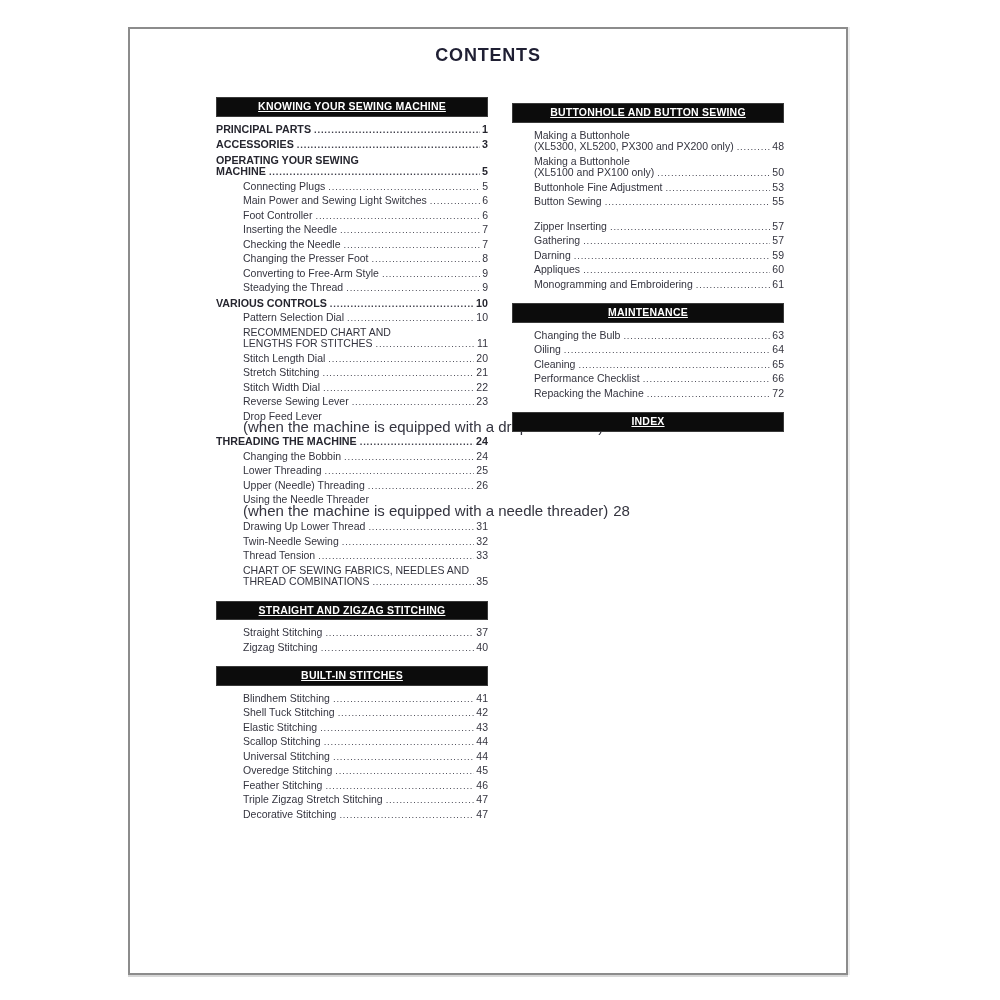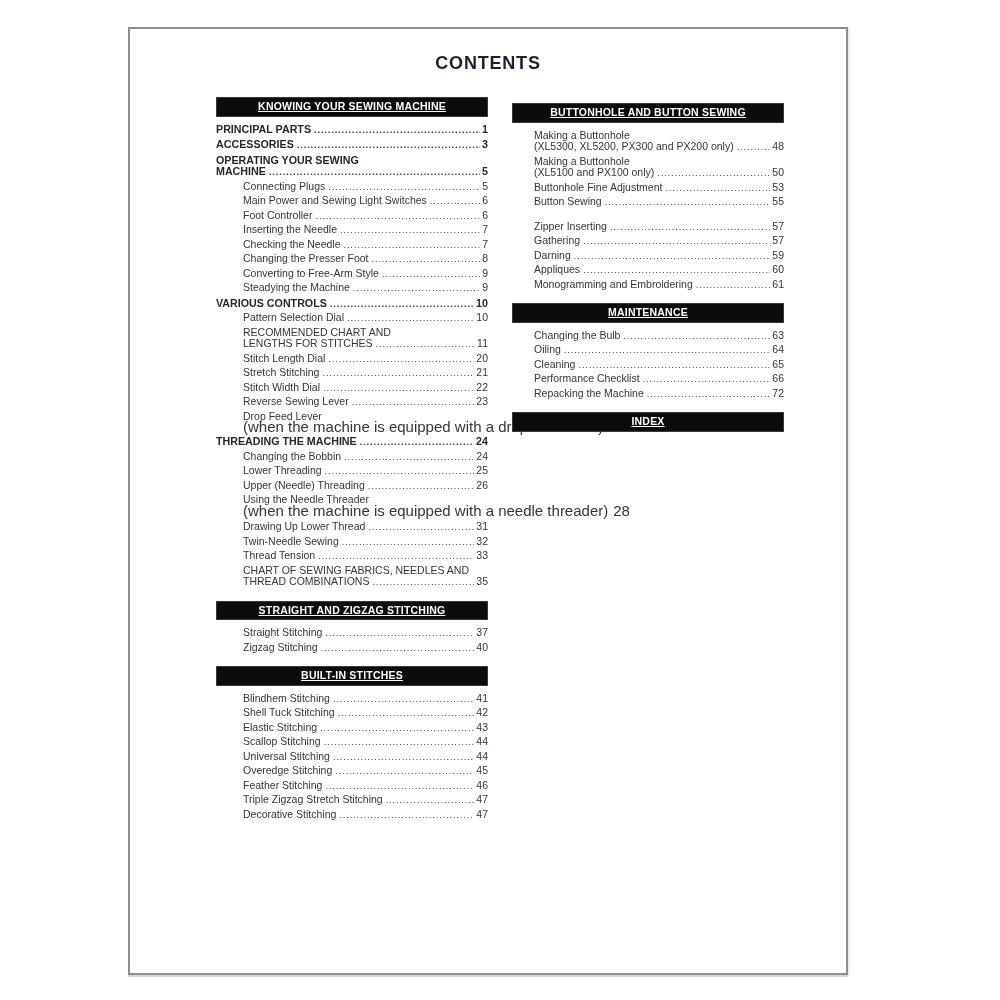--- a/index.html
+++ b/index.html
@@ -7,21 +7,21 @@
     width:1000px; height:1000px; background:#ffffff;
     font-family:"Liberation Sans", sans-serif;
     position:relative; overflow:hidden;
   }
   .page {
     position:absolute; left:128px; top:27px; width:716px; height:944px;
     background:#ffffff; border:2px solid #8c8c8c;
     box-shadow:0 2px 0 rgba(140,140,140,0.35), 2px 0 0 rgba(160,160,160,0.18);
   }
   .title {
-    text-align:center; margin-top:24px;
+    text-align:center; margin-top:16px;
     font-size:18px; font-weight:bold; letter-spacing:0.8px; color:#1f1f33;
   }
   .col { position:absolute; }
   .col-left  { left:86px;  top:68px; width:272px; }
   .col-right { left:382px; top:74px; width:272px; }
   .section { margin-bottom:13px; }
   .bar {
     background:#0c0c0c; color:#ffffff; font-weight:bold;
     font-size:10.5px; line-height:11.5px; text-align:center;
     padding:3px 2px; letter-spacing:0.2px; margin-bottom:7px;
@@ -122,21 +122,21 @@
         </div>
         <div class="entry l2">
           <div class="line row">
             <span class="lbl">Converting to Free-Arm Style</span>
             <span class="dots"></span>
             <span class="pg">9</span>
           </div>
         </div>
         <div class="entry l2">
           <div class="line row">
-            <span class="lbl">Steadying the Machine</span>
+            <span class="lbl">Steadying the Thread</span>
             <span class="dots"></span>
             <span class="pg">9</span>
           </div>
         </div>
         <div class="entry l1">
           <div class="line row">
             <span class="lbl">VARIOUS CONTROLS</span>
             <span class="dots"></span>
             <span class="pg">10</span>
           </div>

